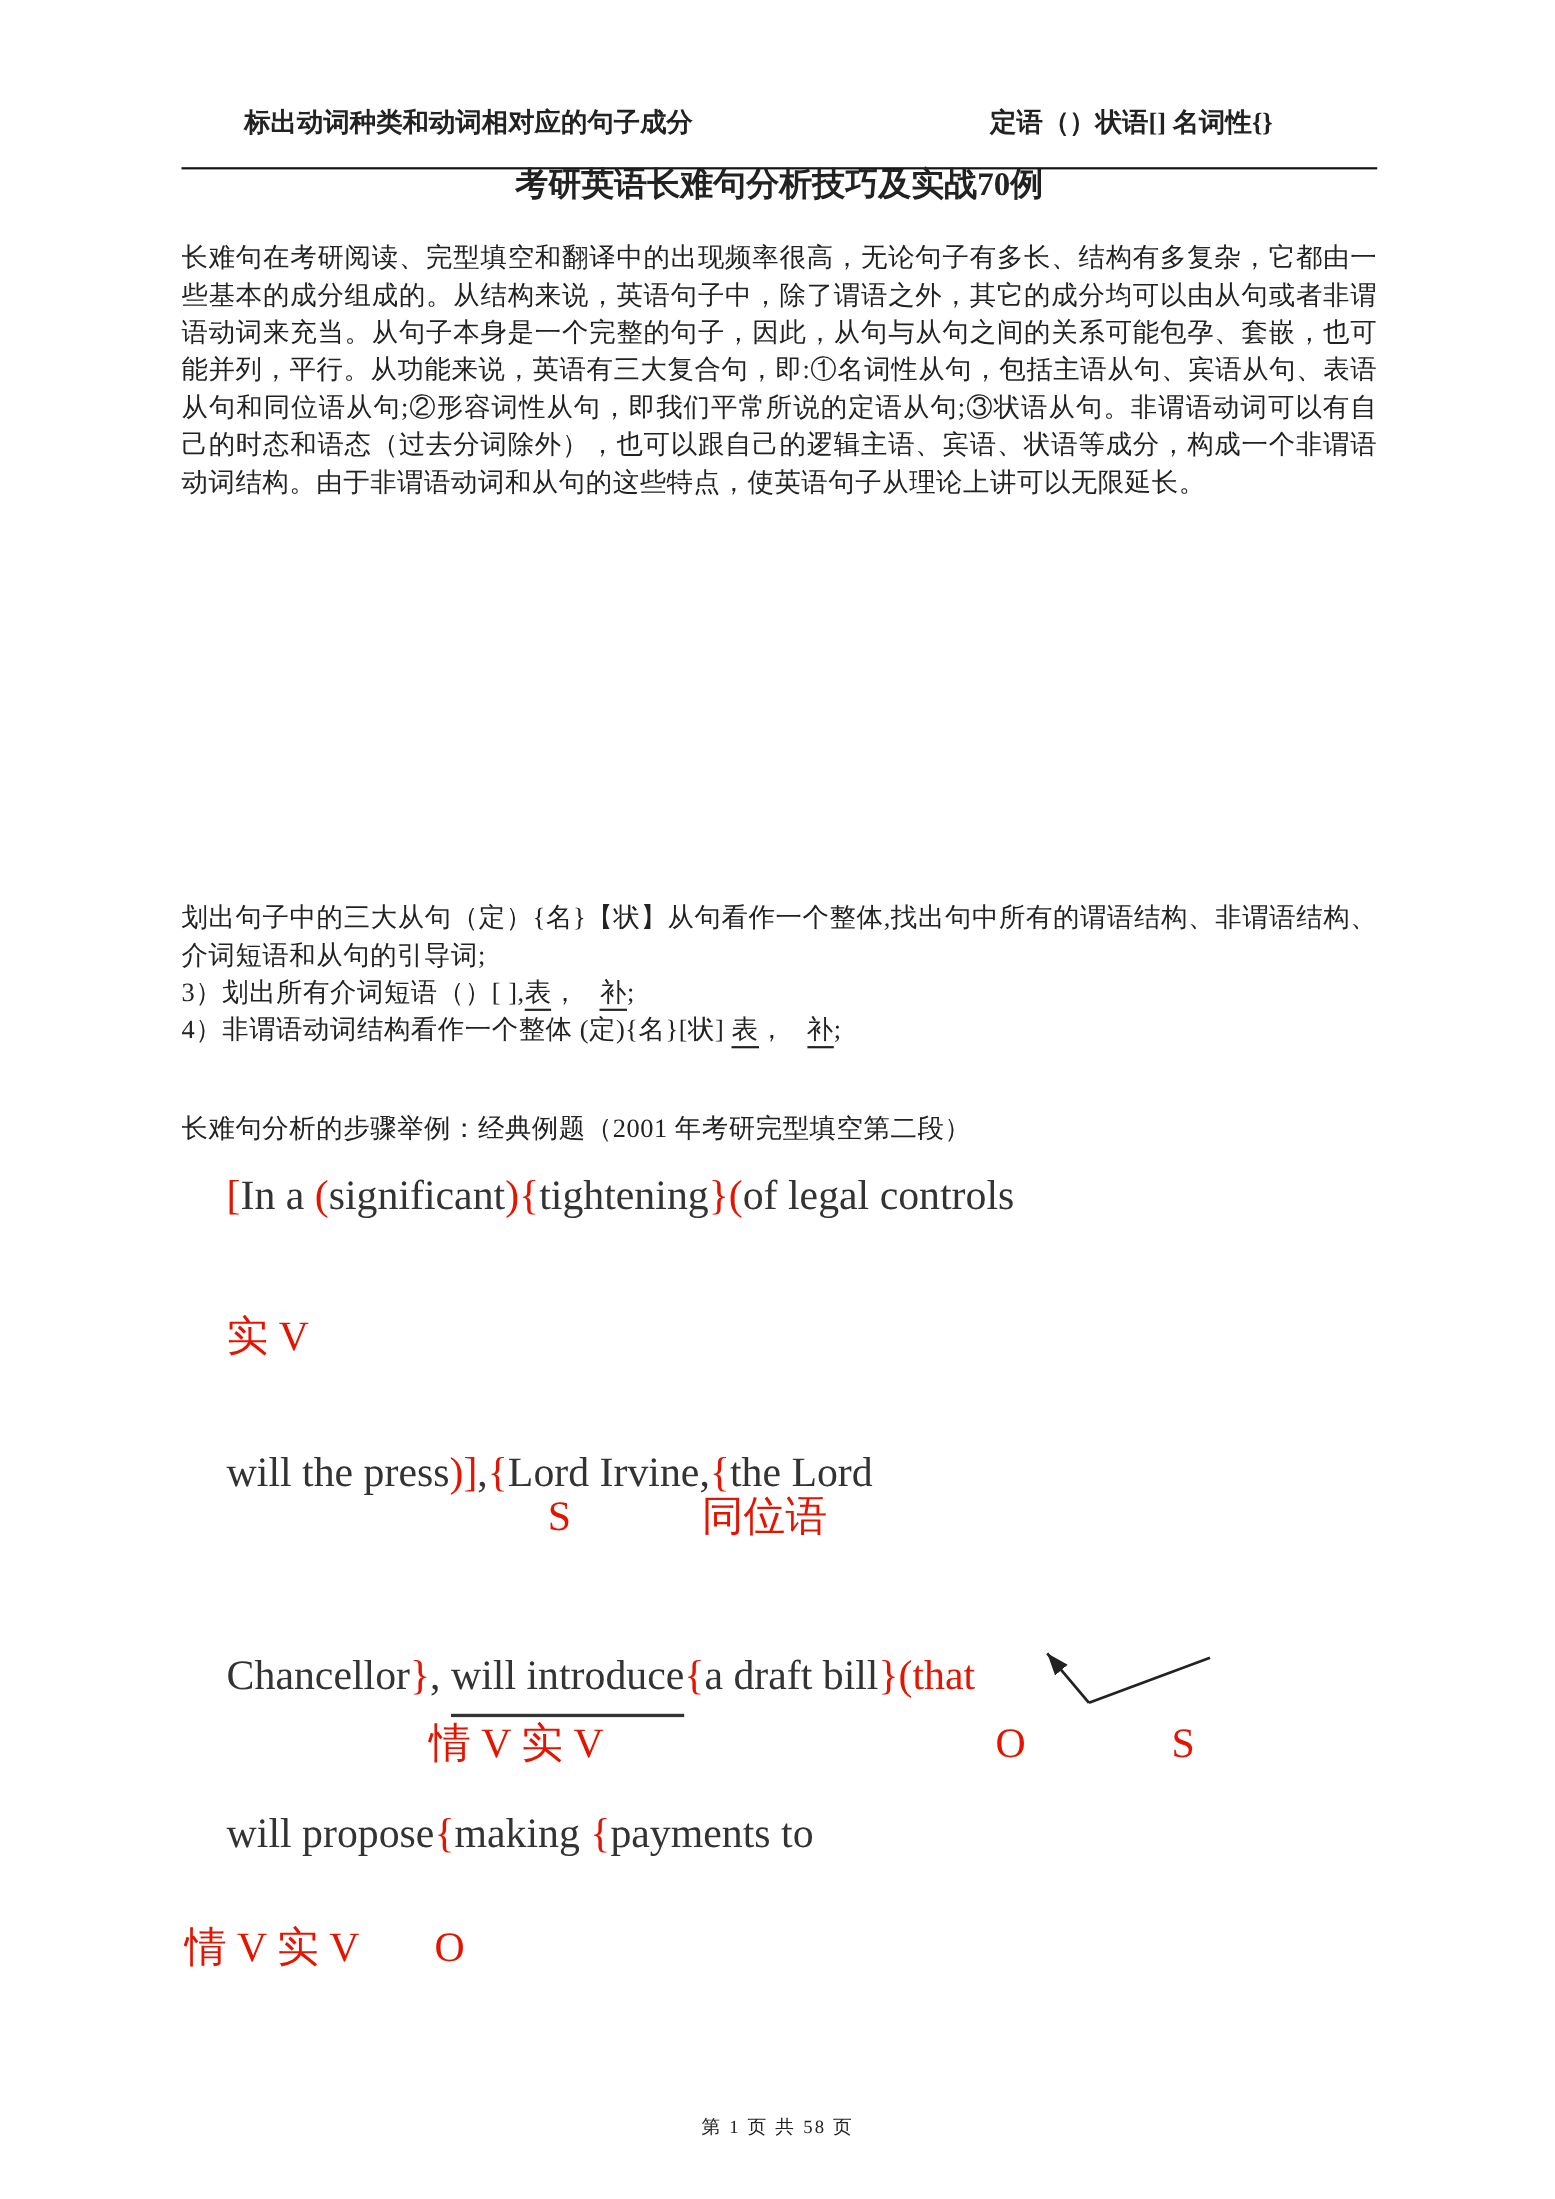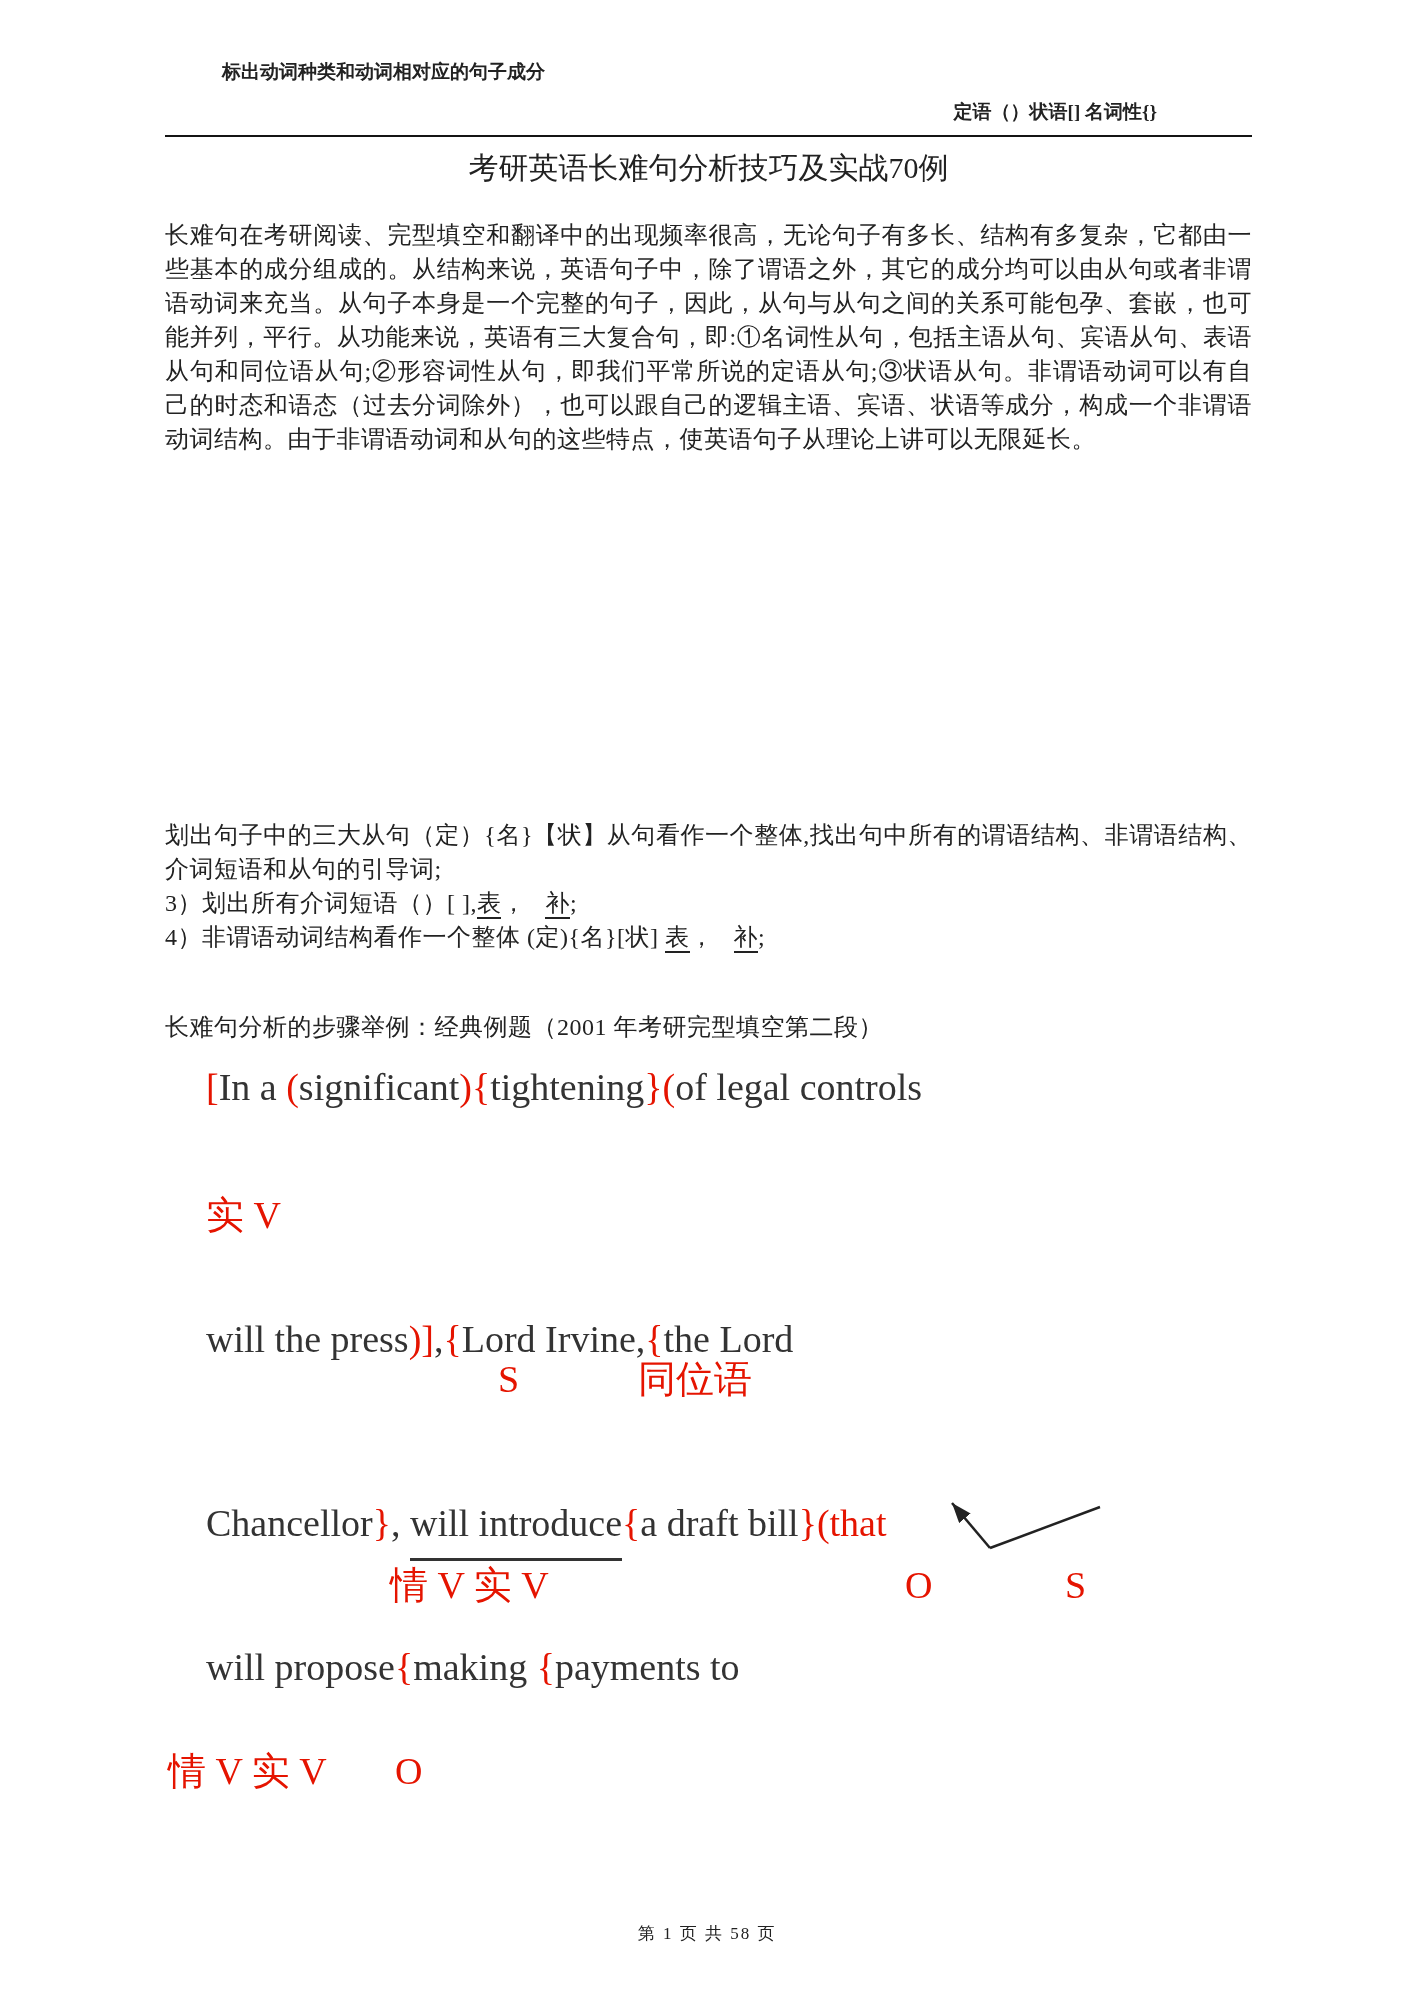--- a/index.html
+++ b/index.html
@@ -9,31 +9,31 @@
     margin:0 auto;
     background:#ffffff;
     font-family:"Liberation Serif","DejaVu Serif",serif;
     color:#222222;
     overflow:hidden;
   }
   
   .hdr{
     position:absolute;left:165px;top:58px;width:1087px;
     border-bottom:2.5px solid #141414;
-    padding-bottom:9px;
-    display:flex;
-    font-weight:bold;font-size:19px;line-height:28px;
+    padding-bottom:26px;
+    display:flex;align-items:flex-end;
+    font-weight:bold;font-size:24px;line-height:28px;
     white-space:pre;
   }
   .hdr-left{margin-left:57px;}
   .hdr-right{margin-left:auto;margin-right:95px;margin-top:40px;}
   
   .title{
     position:absolute;left:165px;top:148px;width:1087px;
-    text-align:center;font-size:30px;font-weight:normal;line-height:40px;
+    text-align:center;font-size:30px;font-weight:bold;line-height:40px;
   }
   
   .para{
     position:absolute;left:165px;width:1087px;
     font-size:24px;line-height:34px;letter-spacing:0.5px;
     text-align:justify;
   }
   .para p{margin:0;}
   .oneline{text-align:left;margin-top:40px;}
   .ul-cjk{border-bottom:2px solid #222;padding-bottom:1px;}

